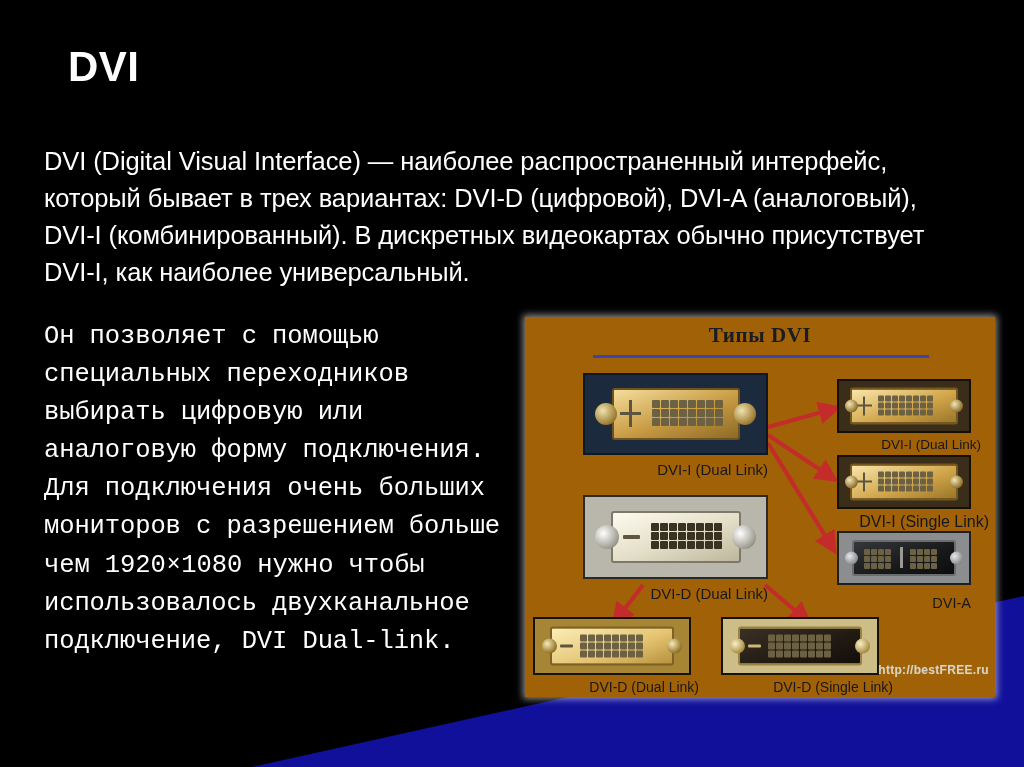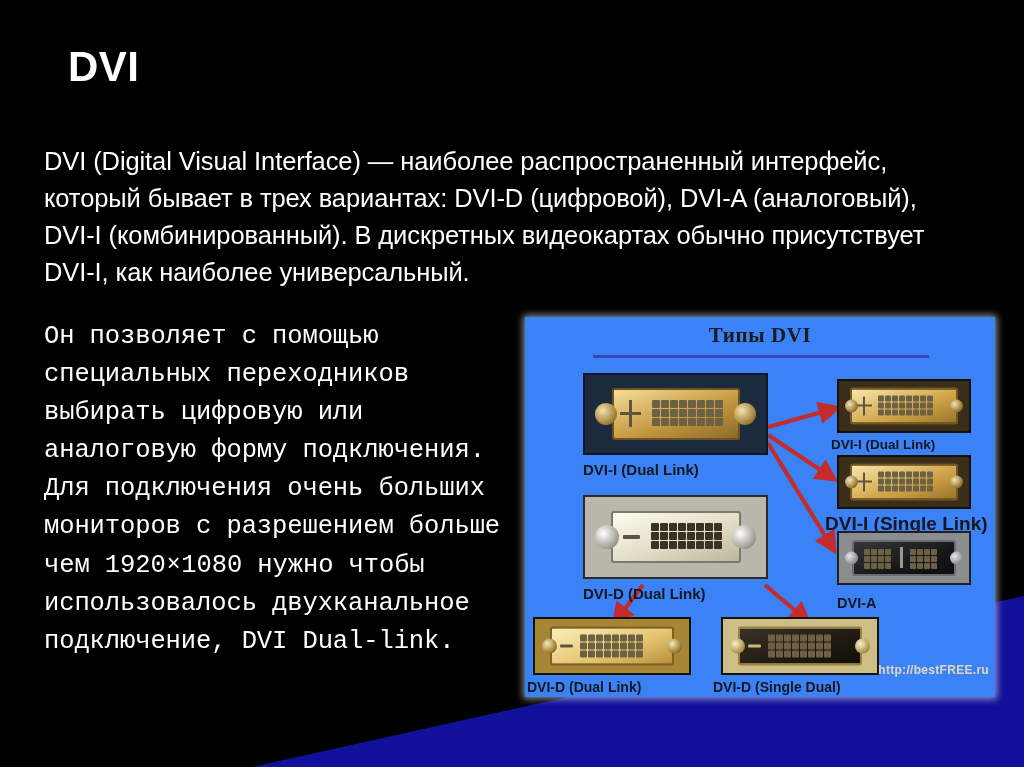--- a/index.html
+++ b/index.html
@@ -70,21 +70,21 @@
   }
   .mult { font-size: 23px; vertical-align: 1px; padding: 0 1px; }
 
   
   #panel {
     position: absolute;
     left: 525px;
     top: 317px;
     width: 470px;
     height: 380px;
-    background: #3b82f6;
+    background: #a16207;
     box-shadow: 0 0 7px 2px rgba(255,255,255,0.55);
     overflow: hidden;
   }
   #panel-title {
     position: absolute;
     top: 6px;
     left: 0;
     width: 100%;
     text-align: center;
     font-family: "Liberation Serif", serif;
@@ -98,24 +98,24 @@
     top: 38px;
     left: 68px;
     width: 336px;
     height: 3px;
     background: #3a44b4;
   }
 
   .conn-label {
     position: absolute;
     font-family: "Liberation Sans", sans-serif;
-    font-weight: bold;
+    font-weight: normal;
     color: #17171d;
     white-space: nowrap;
-    text-align: left;
+    text-align: right;
   }
 
   
   .conn {
     position: absolute;
     box-sizing: border-box;
     overflow: hidden;
   }
   .conn .plate {
     position: absolute;
@@ -332,21 +332,21 @@
             <i class="pin"></i>
             <i class="pin"></i>
             <i class="pin"></i>
         </div>
         <div class="cross-v" style="left:11px; top:7px; width:2px; height:19px;"></div>
         <div class="cross-h" style="left:5px; top:15px; width:15px; height:2px;"></div>
       </div>
       <div class="screw" style="left:6px; width:13px; height:13px; background:radial-gradient(circle at 35% 35%,#f3e6b5,#8e6e2b 70%,#4e3c12);"></div>
       <div class="screw" style="right:6px; width:13px; height:13px; background:radial-gradient(circle at 35% 35%,#f3e6b5,#8e6e2b 70%,#4e3c12);"></div>
     </div>
-    <div class="conn-label" style="left:300px; top:196px; width:164px; font-size:19px;">DVI-I (Single Link)</div>
+    <div class="conn-label" style="left:300px; top:196px; width:164px; font-size:16px;">DVI-I (Single Link)</div>
 
     <div class="conn" style="left:312px; top:214px; width:134px; height:54px; background:#8b8d8f; border:2px solid #1d1f21;">
       <div class="plate" style="width:100px; height:32px; background:linear-gradient(160deg,#35373a,#17181a 60%,#0c0d0e);
                   border:2px solid #6a6c6e;">
         <div class="cross-v" style="left:46px; top:5px; width:3px; height:21px; background:#9a9a92;"></div>
         <div class="pins" style="left:10px; top:7px; grid-template-columns:repeat(4,6px); grid-template-rows:repeat(3,6px);">
           <i class="pin"></i>
             <i class="pin"></i>
             <i class="pin"></i>
             <i class="pin"></i>
@@ -442,18 +442,18 @@
             <i class="pin"></i>
             <i class="pin"></i>
             <i class="pin"></i>
             <i class="pin"></i>
             <i class="pin"></i>
         </div>
       </div>
       <div class="screw" style="left:7px; width:15px; height:15px; background:radial-gradient(circle at 35% 35%,#faf0c8,#a98e44 70%,#5b4718);"></div>
       <div class="screw" style="right:7px; width:15px; height:15px; background:radial-gradient(circle at 35% 35%,#faf0c8,#a98e44 70%,#5b4718);"></div>
     </div>
-    <div class="conn-label" style="left:188px; top:362px; width:180px; font-size:14px;">DVI-D (Single Dual)</div>
+    <div class="conn-label" style="left:188px; top:362px; width:180px; font-size:14px;">DVI-D (Single Link)</div>
 
     <div id="watermark">http://bestFREE.ru</div>
   </div>
 
 </div>
 
 </body></html>

